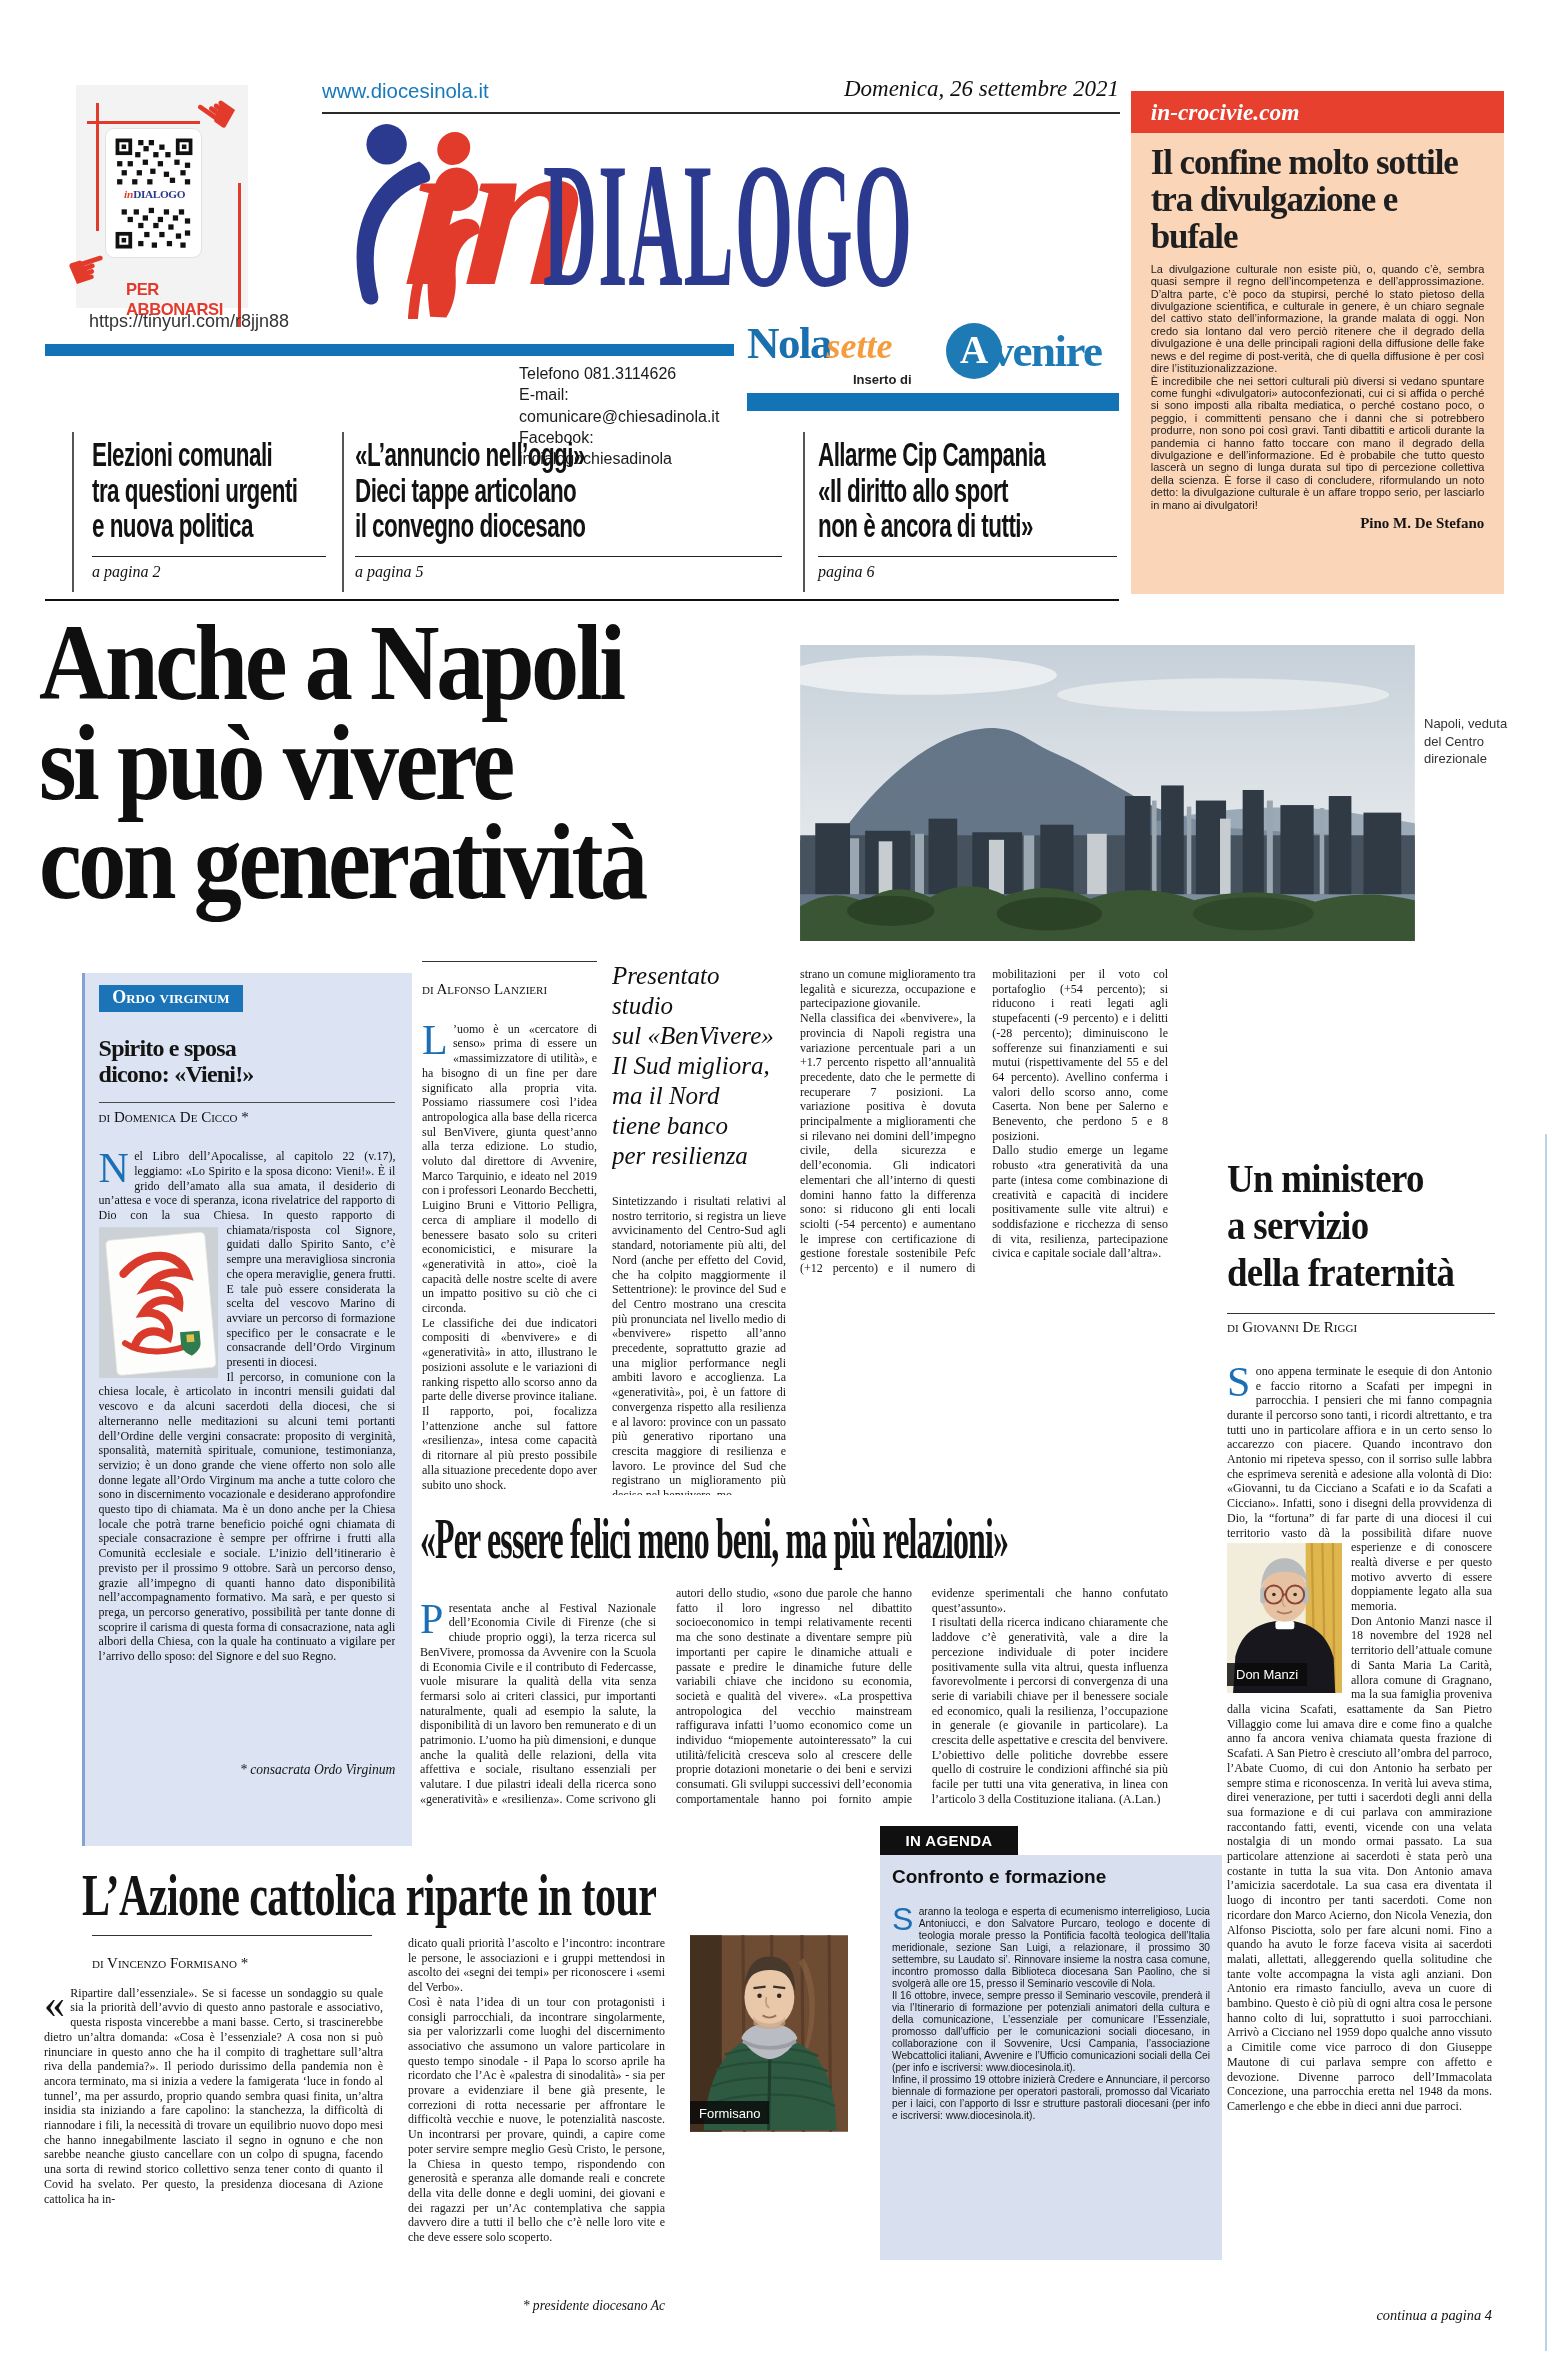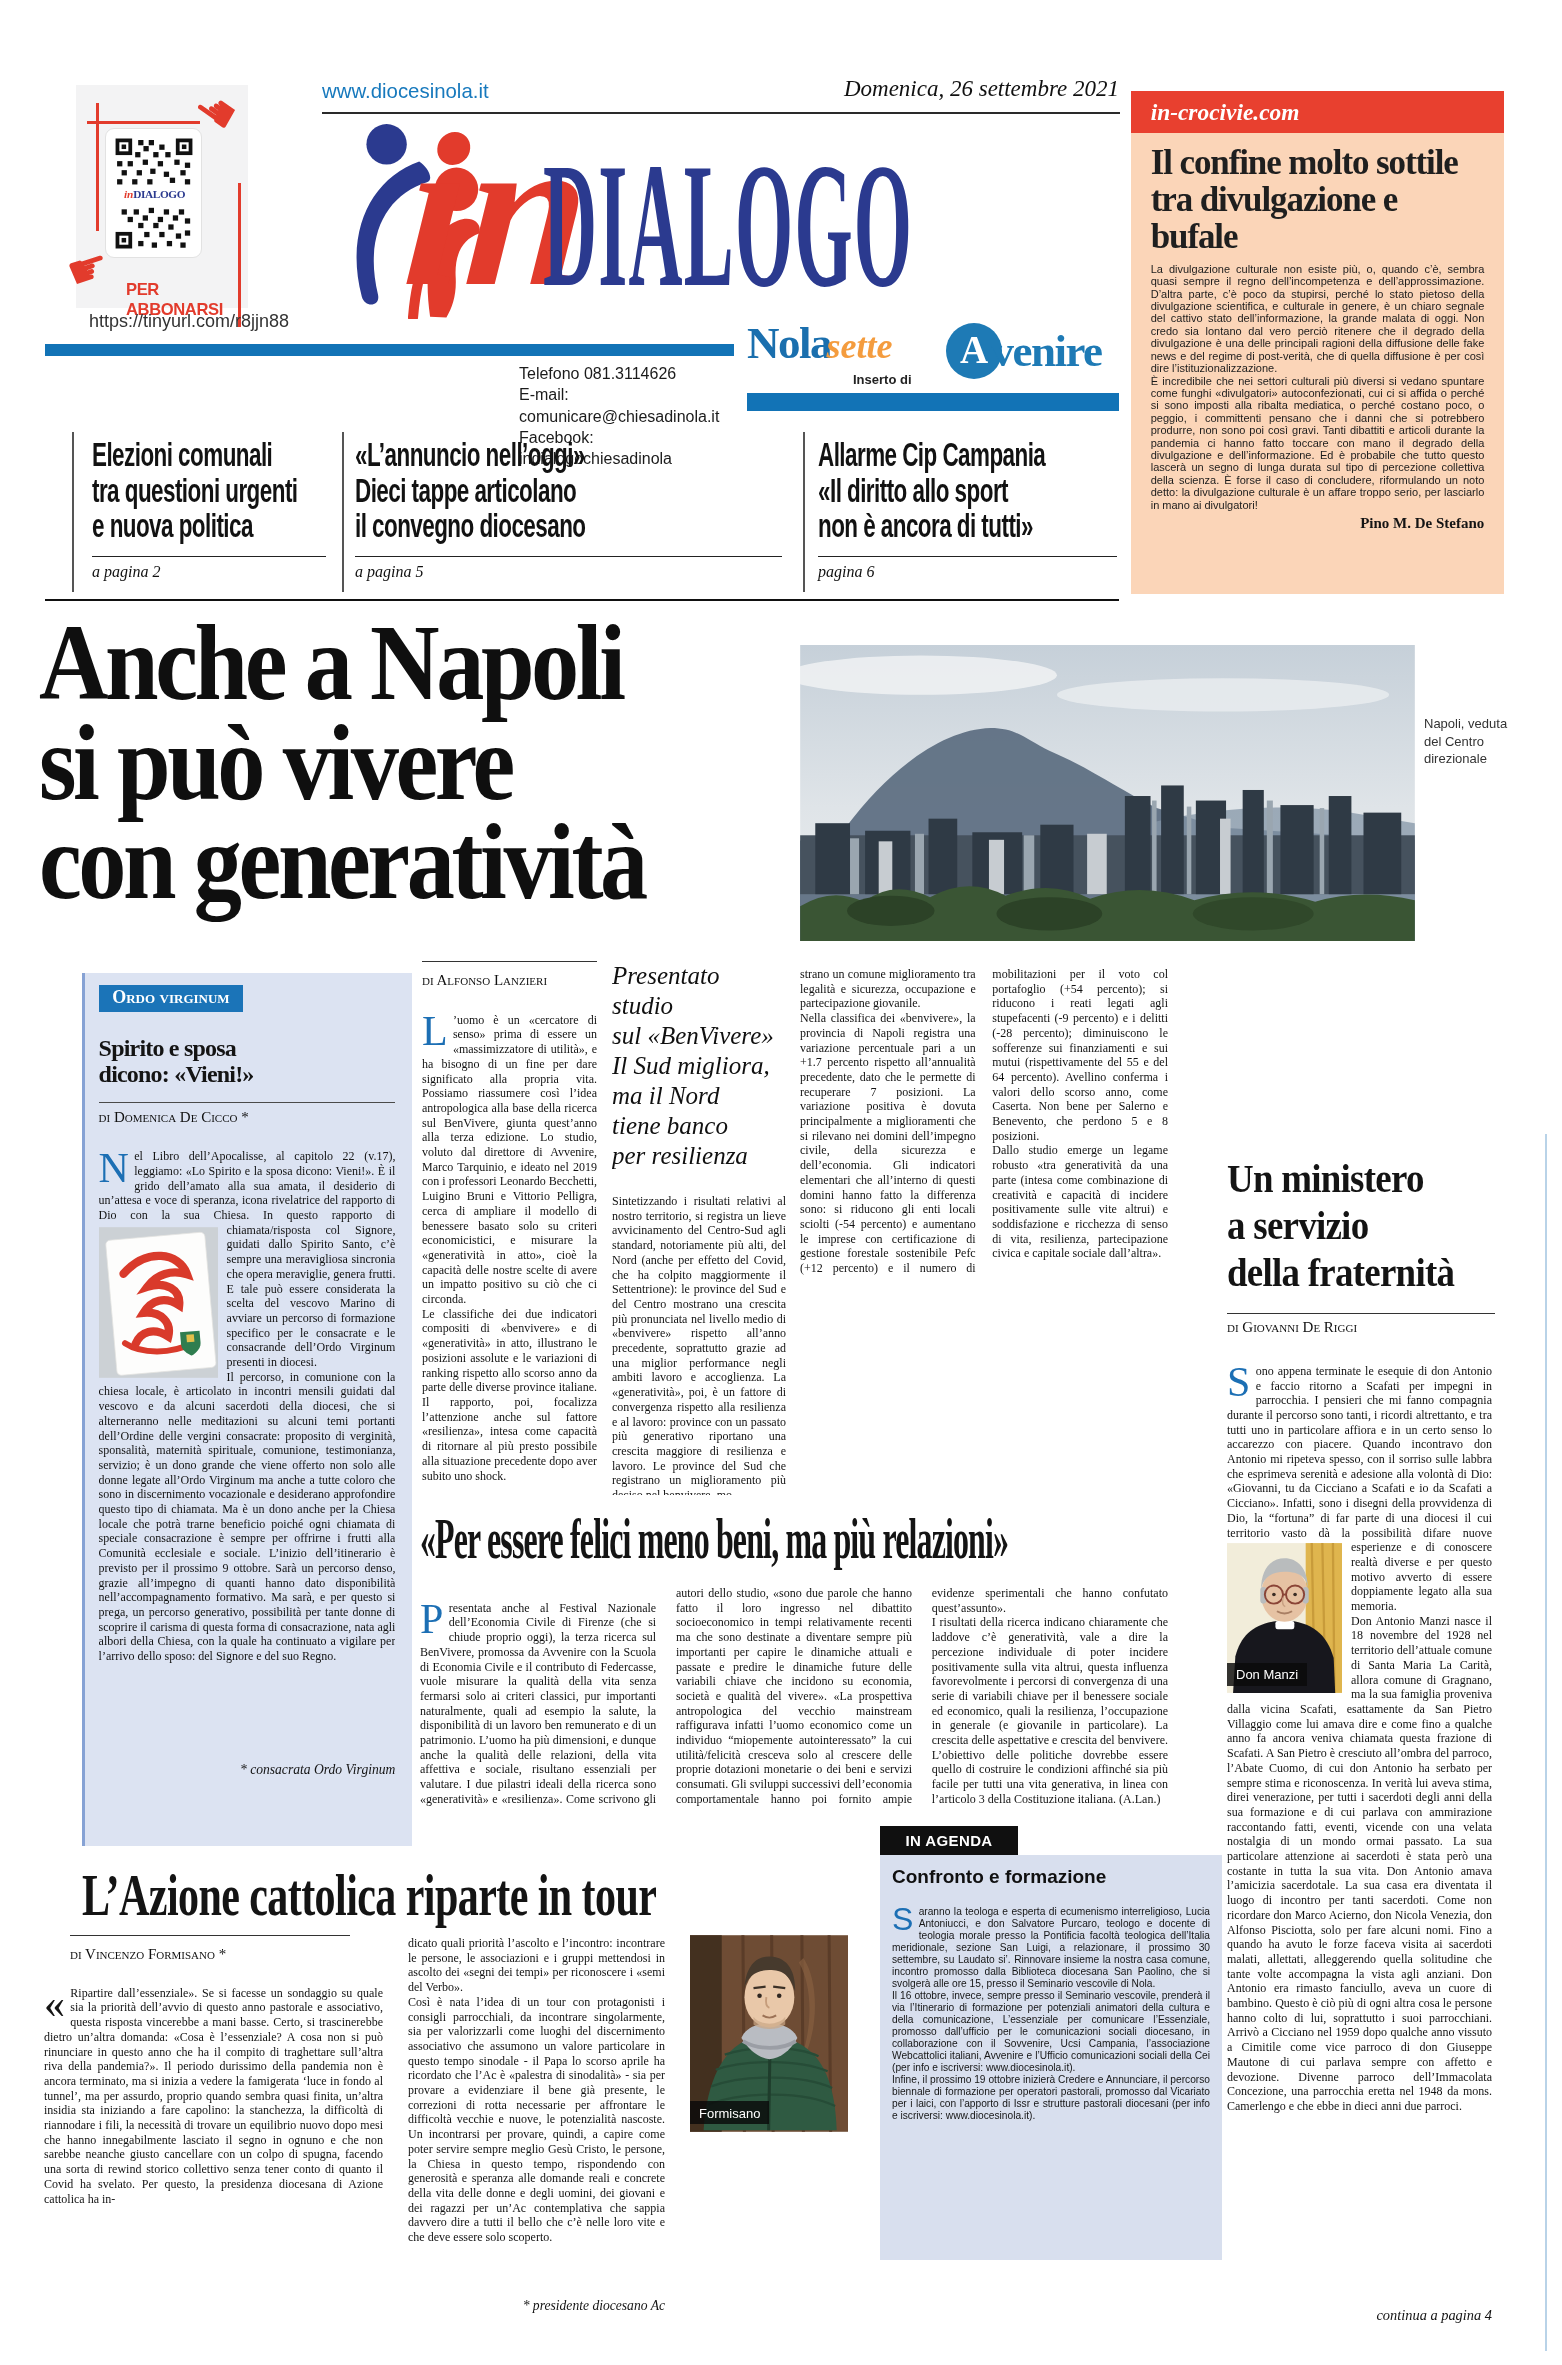--- a/index.html
+++ b/index.html
@@ -52,21 +52,21 @@
   
   .lead-h { left:39px; top:614px; width:869px; font-weight:bold; font-size:107px; line-height:0.93; letter-spacing:-3.8px; transform:scaleX(0.9); transform-origin:left top; white-space:pre-line; color:#0f0f0f; }
   .lead-photo { left:800px; top:645px; width:615px; height:296px; overflow:hidden; }
   .lead-cap { left:1424px; top:715px; width:92px; font-family:"Liberation Sans",sans-serif; font-size:13px; line-height:1.35; color:#333; }
 
   
   .body-t { font-size:12px; line-height:14.7px; text-align:justify; white-space:pre-line; color:#121212; }
   .dropcap { float:left; font-size:42px; line-height:0.8; padding:2.3px 5.3px 0 0; color:#1c6fb4; white-space:normal; }
   .dropcap.dark { color:#141414; }
   .byline { font-variant:small-caps; font-size:15px; color:#111; }
-  .byline.ruled { border-top:1.5px solid #333; padding-top:10px; }
+  .byline.ruled { border-top:1.5px solid #333; padding-top:19px; }
   .sig { font-style:italic; font-size:13.6px; text-align:right; }
 
   
   .ordo { left:82px; top:973px; width:330px; height:873px; background:#dce3f2; border-left:3.8px solid #86a2d4; padding:12px 16.6px 0 13.6px; overflow:hidden; }
   .ordo-kicker { display:inline-block; background:#1b74b8; color:#fff; font-variant:small-caps; font-weight:bold; font-size:18px; padding:2.3px 13.6px 3.8px; }
   .ordo-h { margin-top:24px; font-weight:bold; font-size:24px; line-height:1.08; letter-spacing:-0.8px; white-space:pre-line; }
   .ordo-rule { border-top:1.5px solid #4a4a4a; margin-top:13.6px; }
   .ordo .byline { margin-top:6px; }
   .ordo-body { margin-top:9px; height:627px; overflow:hidden; }
   .ordo-illu { float:left; width:119px; height:151px; margin:3.8px 9px 2.3px 0; }
@@ -87,21 +87,21 @@
   .mini-h { font-weight:bold; font-size:41px; line-height:1.15; letter-spacing:-0.8px; transform:scaleX(0.9); transform-origin:left top; white-space:pre-line; width:111%; }
   .mini-rule { border-top:1.5px solid #333; margin-top:16.6px; width:268px; }
   .mini .byline { margin-top:4.5px; }
   .mini-body { margin-top:13.6px; width:265px; height:918px; overflow:hidden; }
   .manzi { float:left; width:115px; height:150px; margin:3px 9px 1.5px 0; position:relative; }
   .photo-cap { position:absolute; left:0; bottom:7.6px; background:rgba(10,10,10,0.82); color:#fff; font-family:"Liberation Sans",sans-serif; font-size:13px; padding:5px 9px 3px; }
   .continua { left:1227px; top:2307px; width:265px; text-align:right; font-style:italic; font-size:14.4px; }
 
   
   .az-h { left:82px; top:1865px; width:1020px; font-weight:bold; font-size:60px; line-height:1; letter-spacing:-0.8px; transform:scaleX(0.7); transform-origin:left top; white-space:nowrap; }
-  .az-by { left:70px; top:1935px; width:280px; }
+  .az-by { left:92px; top:1935px; width:280px; }
   .az-c1 { left:44px; top:1971px; width:339px; height:364px; overflow:hidden; }
   .az-c2 { left:408px; top:1936px; width:257px; height:357px; overflow:hidden; }
   .az-sig { left:408px; top:2298px; width:257px; }
   .formisano { left:690px; top:1935px; width:158px; height:197px; }
   .az-cap { left:692px; top:2151px; width:162px; font-style:italic; font-size:23px; line-height:1.22; color:#0f0f0f; }
 
   
   .ag-kicker { left:880px; top:1826px; width:138px; height:29px; background:#101010; color:#fff; font-family:"Liberation Sans",sans-serif; font-weight:bold; font-size:15px; text-align:center; line-height:29px; letter-spacing:0.4px; }
   .ag-box { left:880px; top:1855px; width:342px; height:405px; background:#d8dfee; padding:10.6px 12px; overflow:hidden; }
   .ag-title { font-family:"Liberation Sans",sans-serif; font-weight:bold; font-size:19px; color:#101010; }

